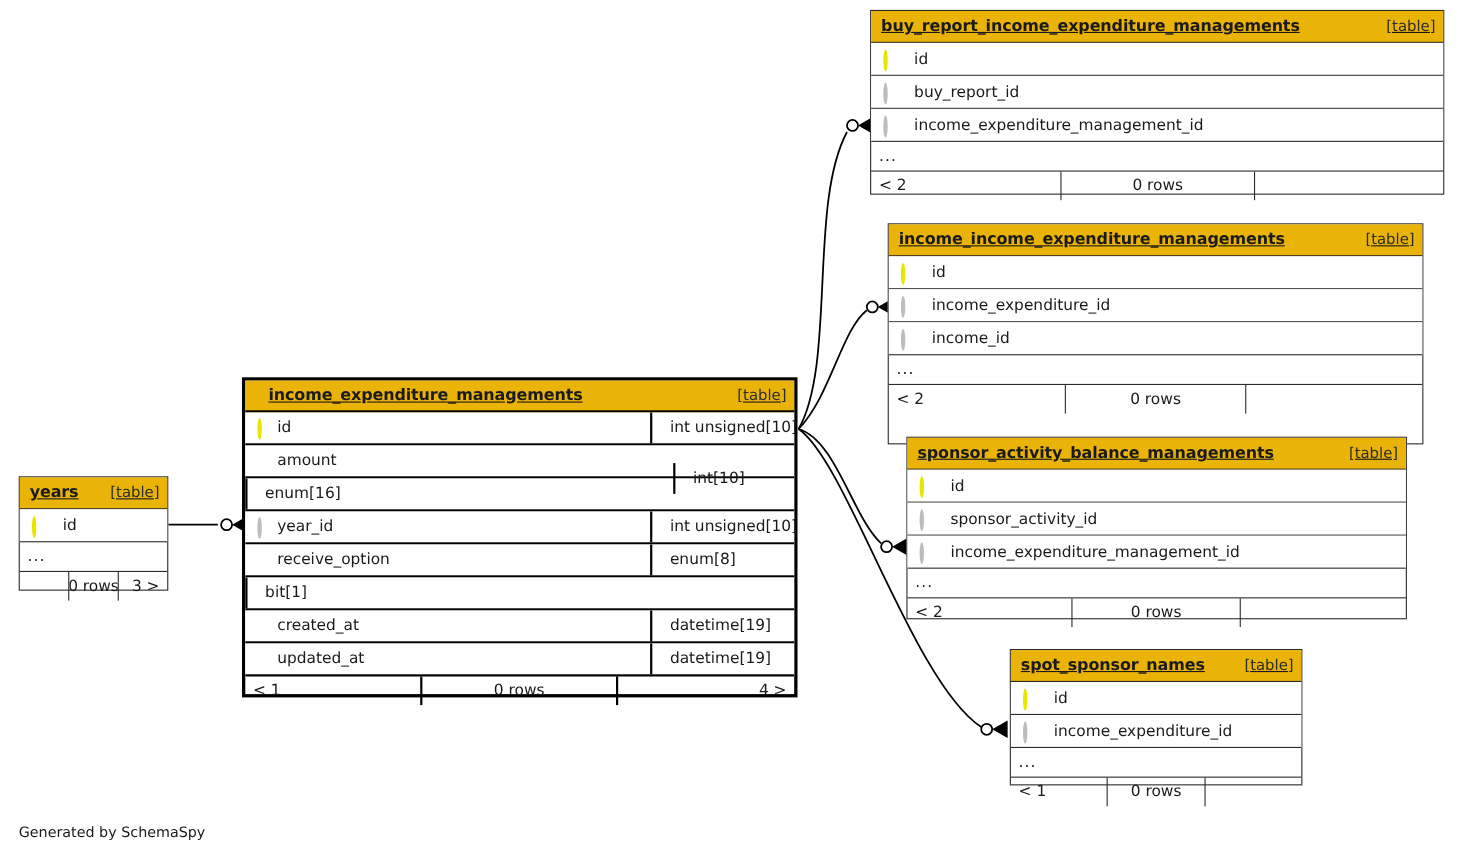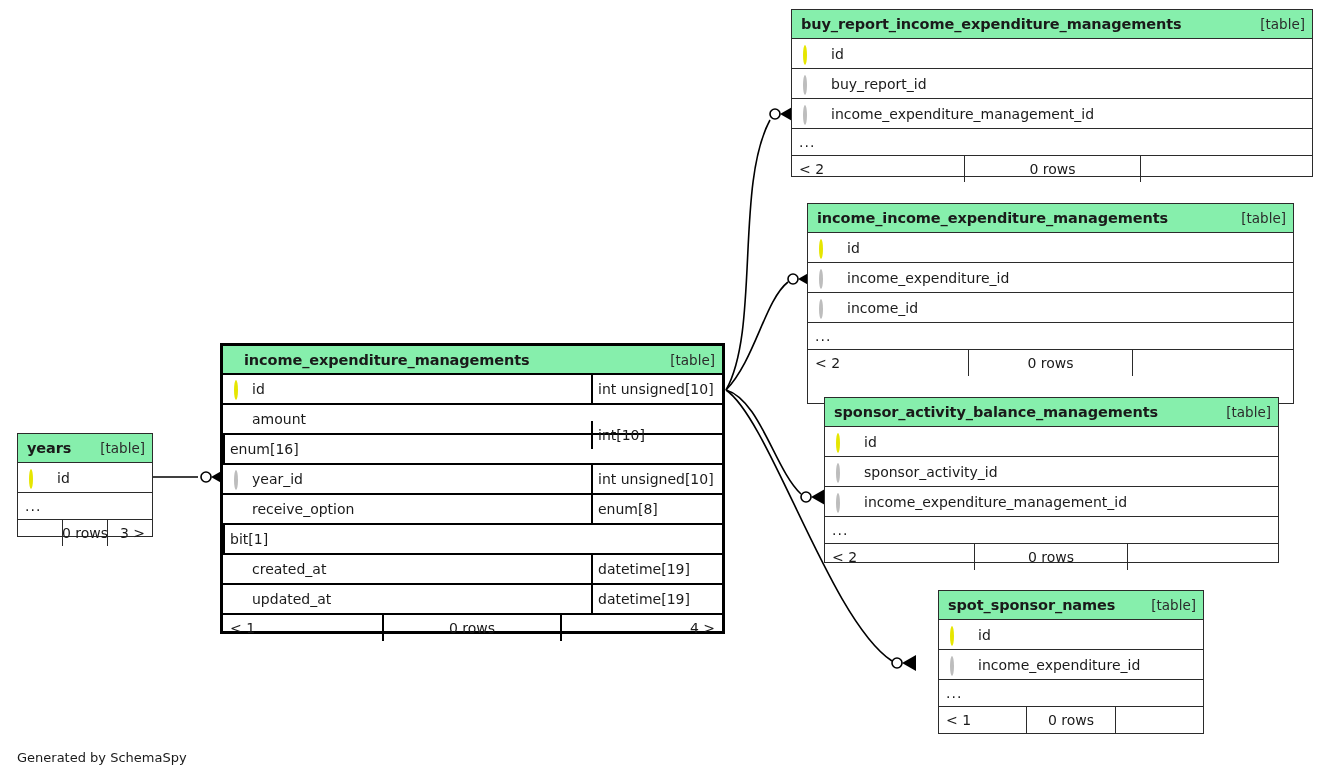--- a/index.html
+++ b/index.html
@@ -37,28 +37,29 @@
     box-sizing: border-box;
     z-index: 2;
   }
   .table-box.thin {
     border: 1px solid #2b2b2b;
   }
   .table-box.thick {
     border: 3px solid #000000;
   }
   .tb-header {
-    background: #86efac;
+    background: #eab308;
     border-bottom: 1px solid #2b2b2b;
     height: 29px;
     display: flex;
     align-items: center;
     justify-content: space-between;
     padding: 0 7px 0 9px;
     box-sizing: border-box;
+    text-decoration: underline;
   }
   .thick .tb-header {
     border-bottom: 2px solid #000000;
     padding-left: 21px;
   }
   .tb-title {
     font-weight: bold;
     font-size: 14.5px;
     letter-spacing: -0.1px;
     white-space: nowrap;
@@ -91,21 +92,21 @@
     padding-left: 7px;
     box-sizing: border-box;
     white-space: nowrap;
     overflow: hidden;
   }
   .tb-coltype {
     flex: 0 0 auto;
     height: 100%;
     display: flex;
     align-items: center;
-    padding-left: 5px;
+    padding-left: 16px;
     border-left: 1px solid #2b2b2b;
     box-sizing: border-box;
     white-space: nowrap;
     font-size: 14px;
   }
   .thick .tb-coltype {
     border-left: 2px solid #000000;
   }
   .keyslot {
     flex: 0 0 auto;
@@ -320,21 +321,21 @@
             <span>income_expenditure_management_id</span>
           </span>
         </div>
         <div class="tb-ellipsis">...</div>
         <div class="tb-footer">
           <span class="tb-foot-cell left" style="width: 149px;">&lt; 2</span>
           <span class="tb-foot-cell mid" style="width: 154px;">0 rows</span>
           <span class="tb-foot-cell right" style="width: 150px;"></span>
         </div>
       </div>
-      <div class="table-box thin" style="left: 918px; top: 590px; width: 266px; height: 144px; margin-left: 20px;">
+      <div class="table-box thin" style="left: 918px; top: 590px; width: 266px; height: 124px;">
         <div class="tb-header">
           <span class="tb-title">spot_sponsor_names</span>
           <span class="tb-tag">[table]</span>
         </div>
         <div class="tb-row">
           <span class="tb-colname">
             <span class="keyslot wide">
               <span class="keyglyph key-pk"><span class="bow"></span><span class="stem"></span><span class="tooth"></span></span>
             </span>
             <span>id</span>
@@ -367,21 +368,21 @@
             </span>
             <span>id</span>
           </span>
           <span class="tb-coltype" style="width: 131px;">int unsigned[10]</span>
         </div>
         <div class="tb-row">
           <span class="tb-colname">
             <span class="keyslot empty"></span>
             <span>amount</span>
           </span>
-          <span class="tb-coltype" style="width: 131px; margin-top: 31px;">int[10]</span>
+          <span class="tb-coltype" style="width: 110px; margin-top: 31px;">int[10]</span>
         </div>
         <div class="tb-row">
           <span class="tb-coltype" style="width: 131px;">enum[16]</span>
         </div>
         <div class="tb-row">
           <span class="tb-colname">
             <span class="keyslot">
               <span class="keyglyph key-fk"><span class="bow"></span><span class="stem"></span><span class="tooth"></span></span>
             </span>
             <span>year_id</span>

